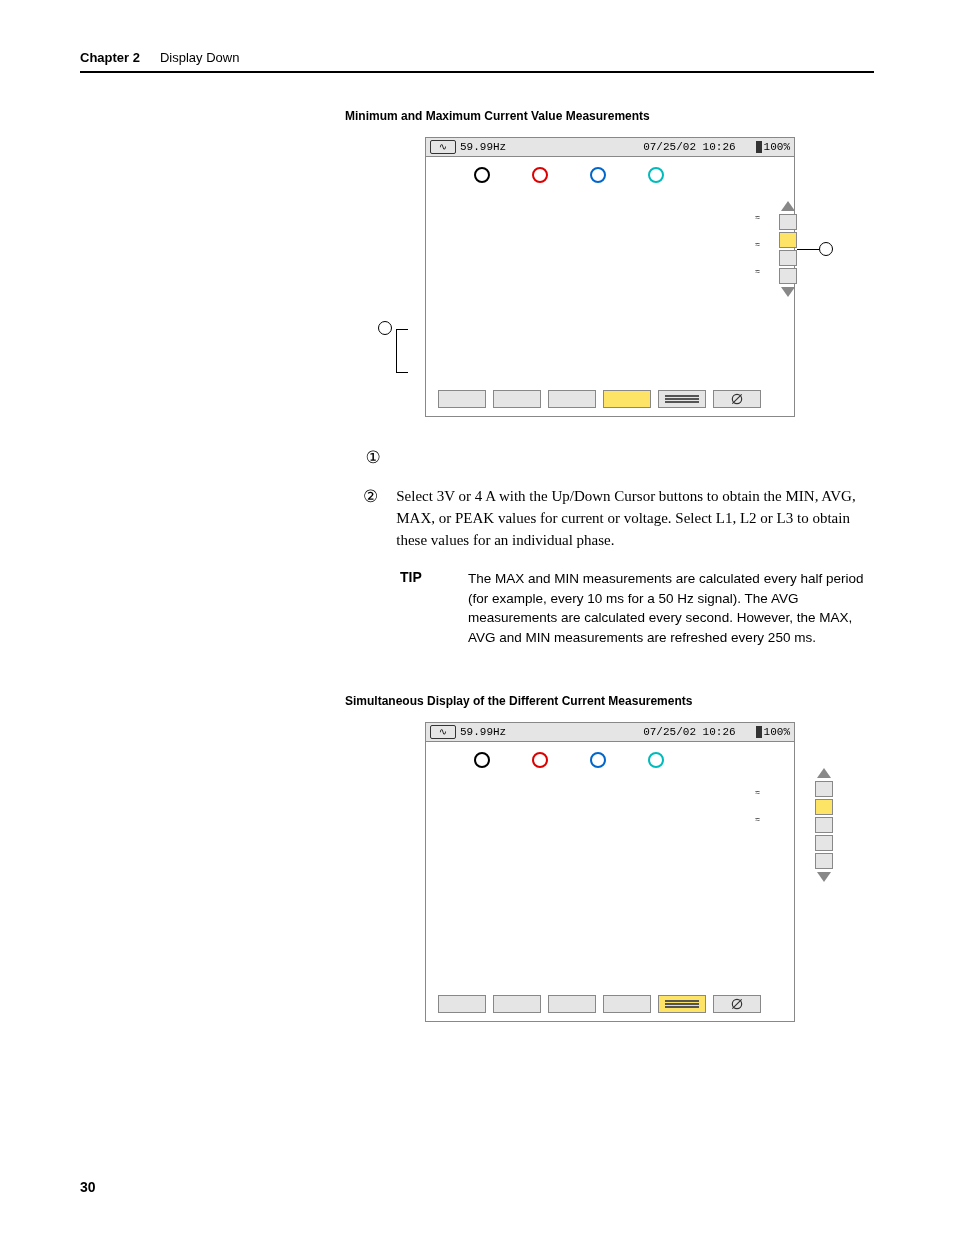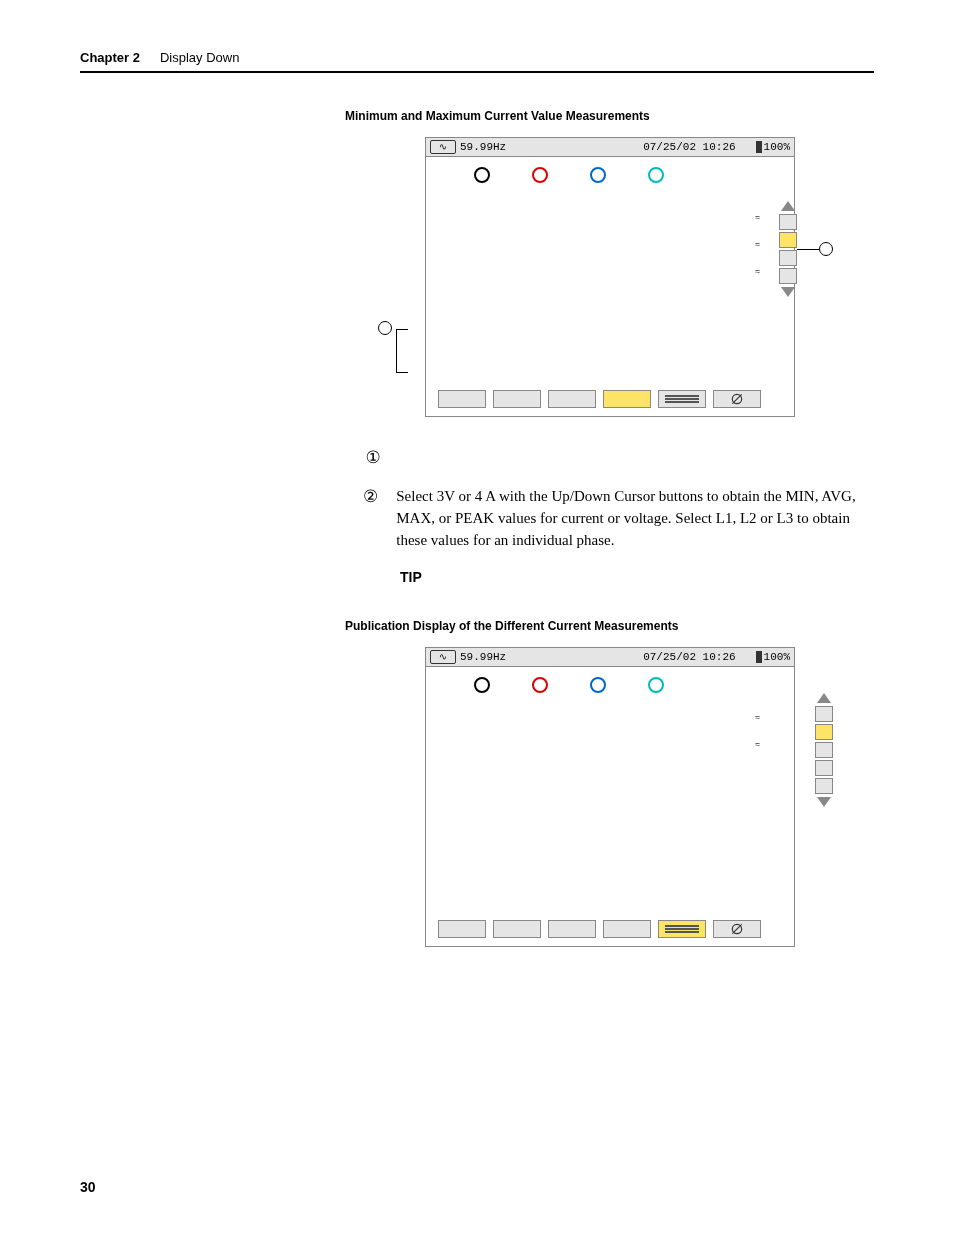--- a/index.html
+++ b/index.html
@@ -254,24 +254,25 @@
   </div>
   <div class="numrow">
     <div class="numcircle">②</div>
     <div class="numtext">Select 3V or 4 A with the Up/Down Cursor buttons to obtain the MIN, AVG, MAX, or PEAK values for current or voltage. Select L1, L2 or L3 to obtain these values for an individual phase.</div>
   </div>
 </div>
 
 <div class="tipblock">
   <div class="tiplabel">TIP</div>
   <div class="tiptext">
-  </div>
-</div>
-
-<div class="section-title" style="margin-top:34px;">Publication Display of the Different Current Measurements</div>
+    <p>The MAX and MIN measurements are calculated every half period (for example, every 10 ms for a 50 Hz signal). The AVG measurements are calculated every second. However, the MAX, AVG and MIN measurements are refreshed every 250 ms.</p>
+  </div>
+</div>
+
+<div class="section-title" style="margin-top:34px;">Simultaneous Display of the Different Current Measurements</div>
 
 <div class="device" style="height:300px;">
   <div class="statusbar">
     <span class="waveicon">∿</span>
     <span>59.99Hz</span>
     <span class="spacer"></span>
     <span>07/25/02 10:26</span>
     <span style="width:16px"></span>
     <span class="batt"></span>
     <span>100%</span>

